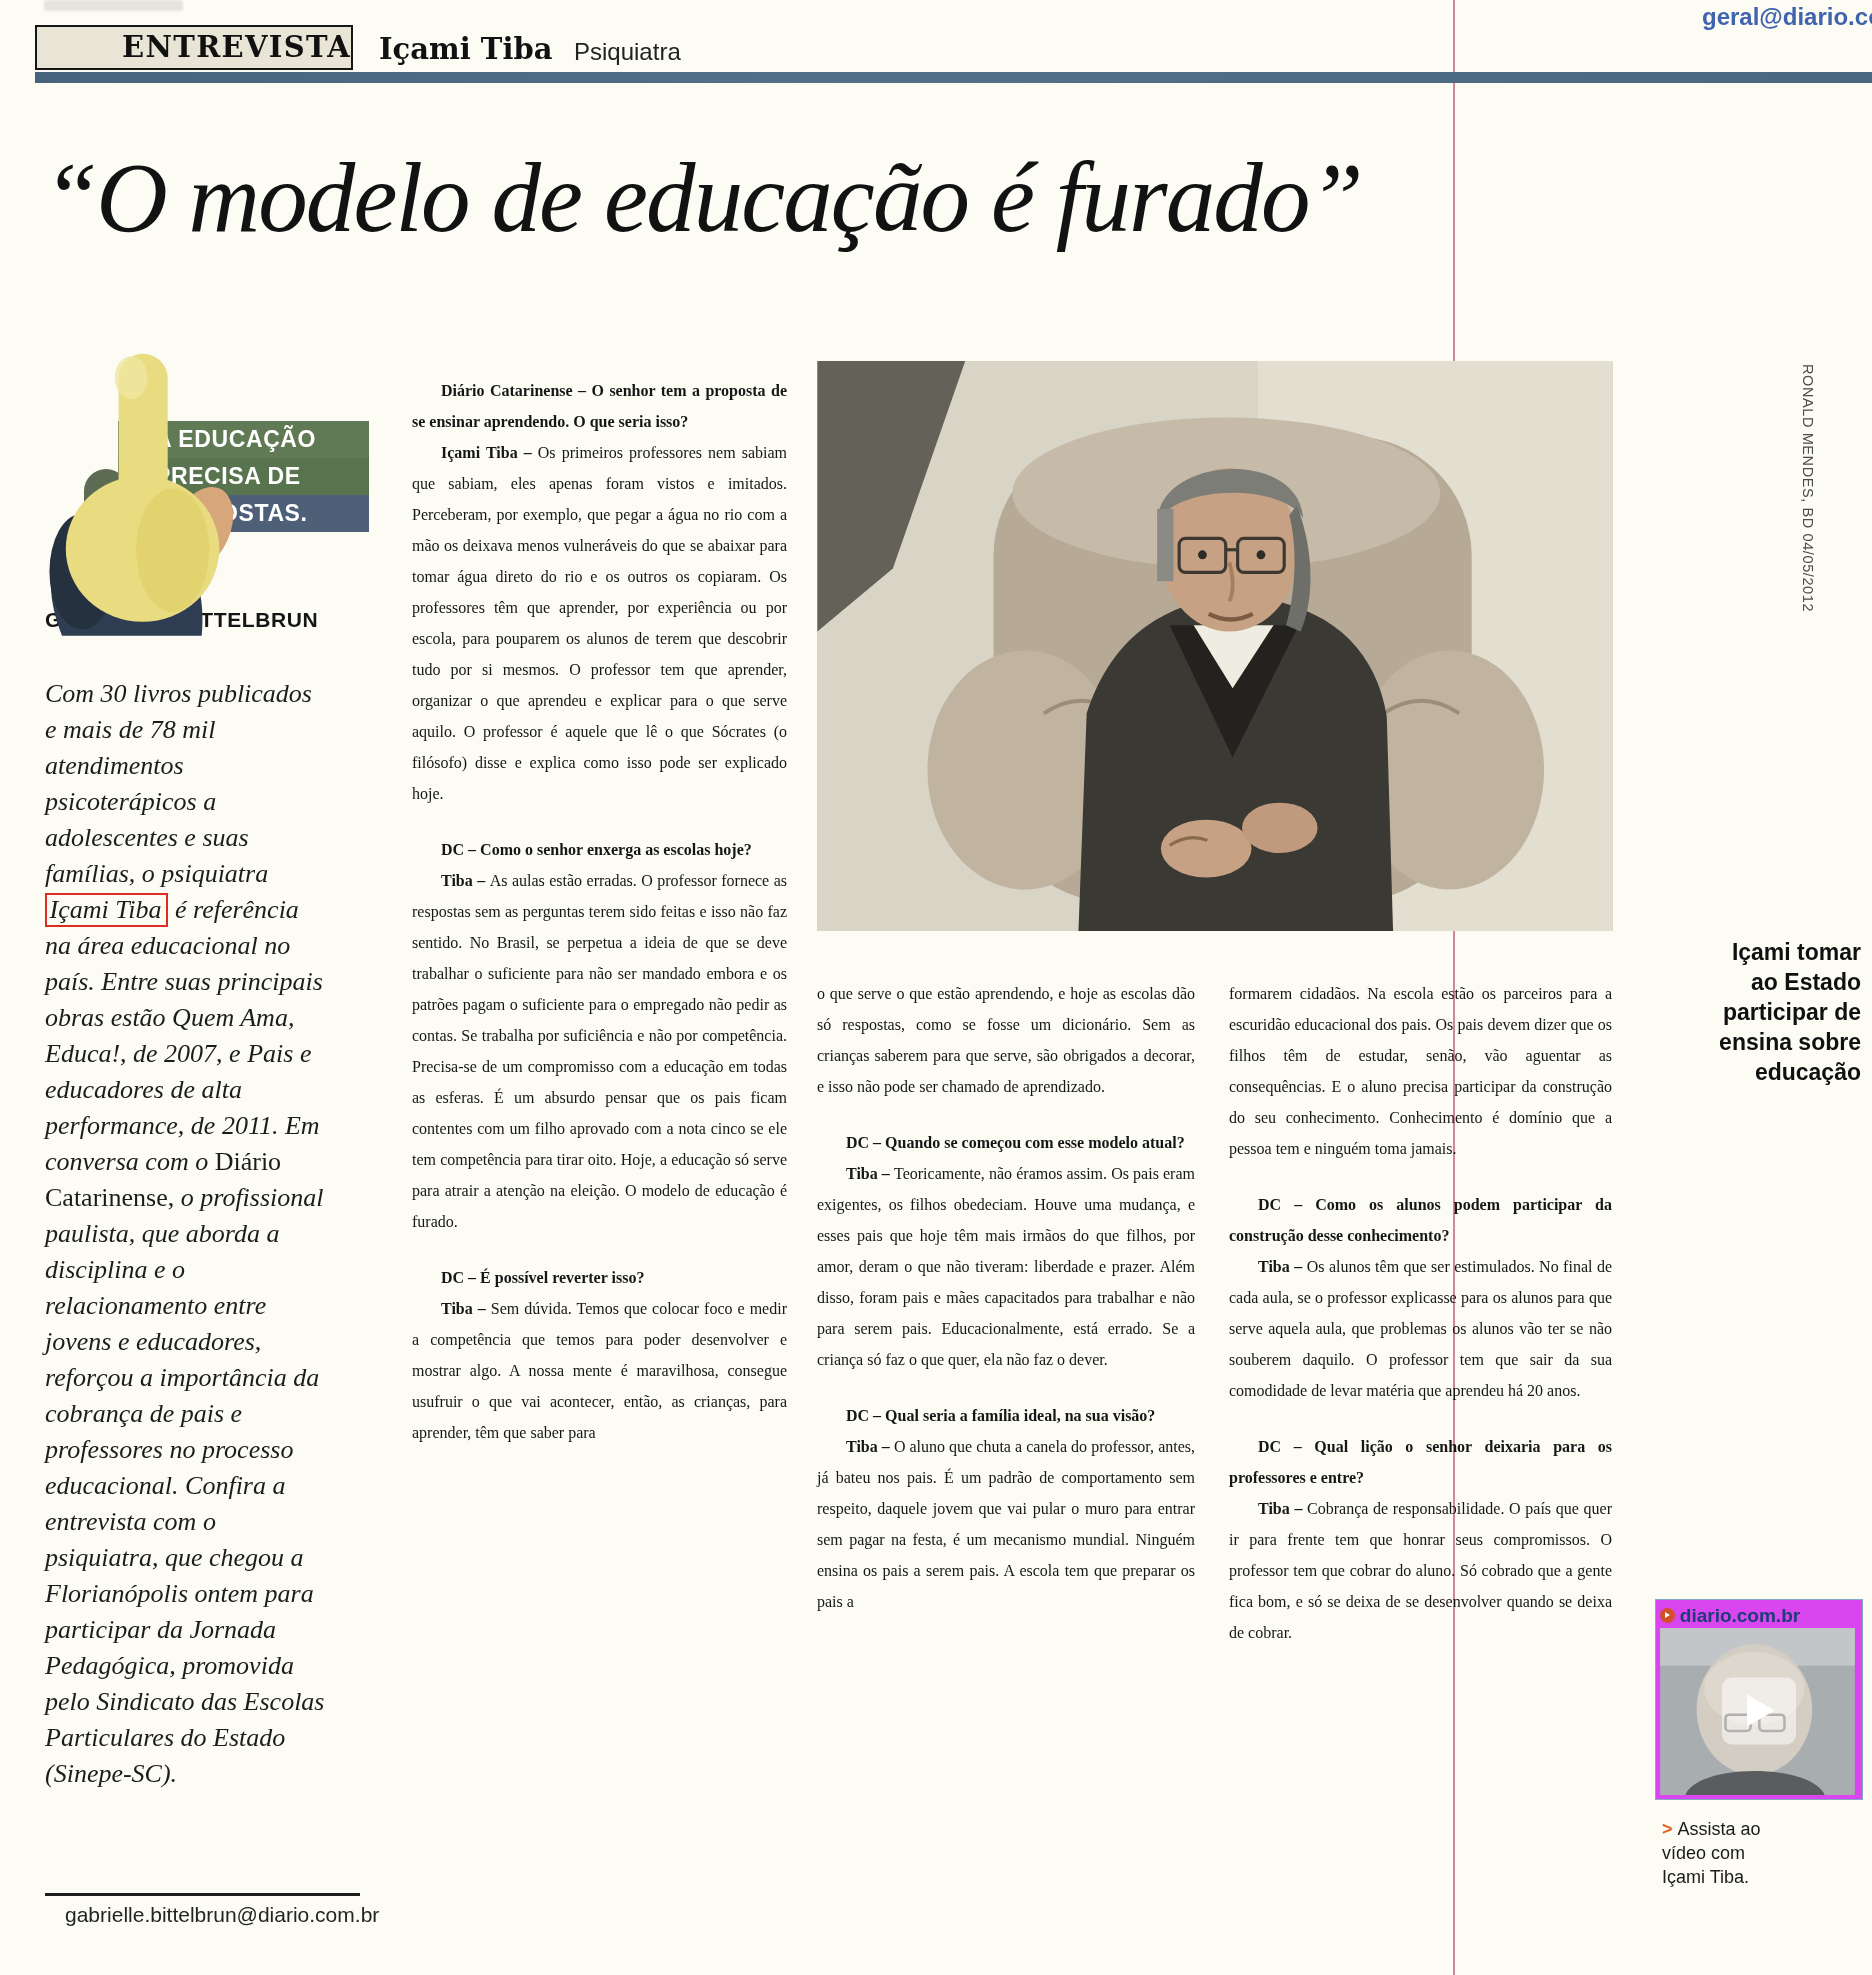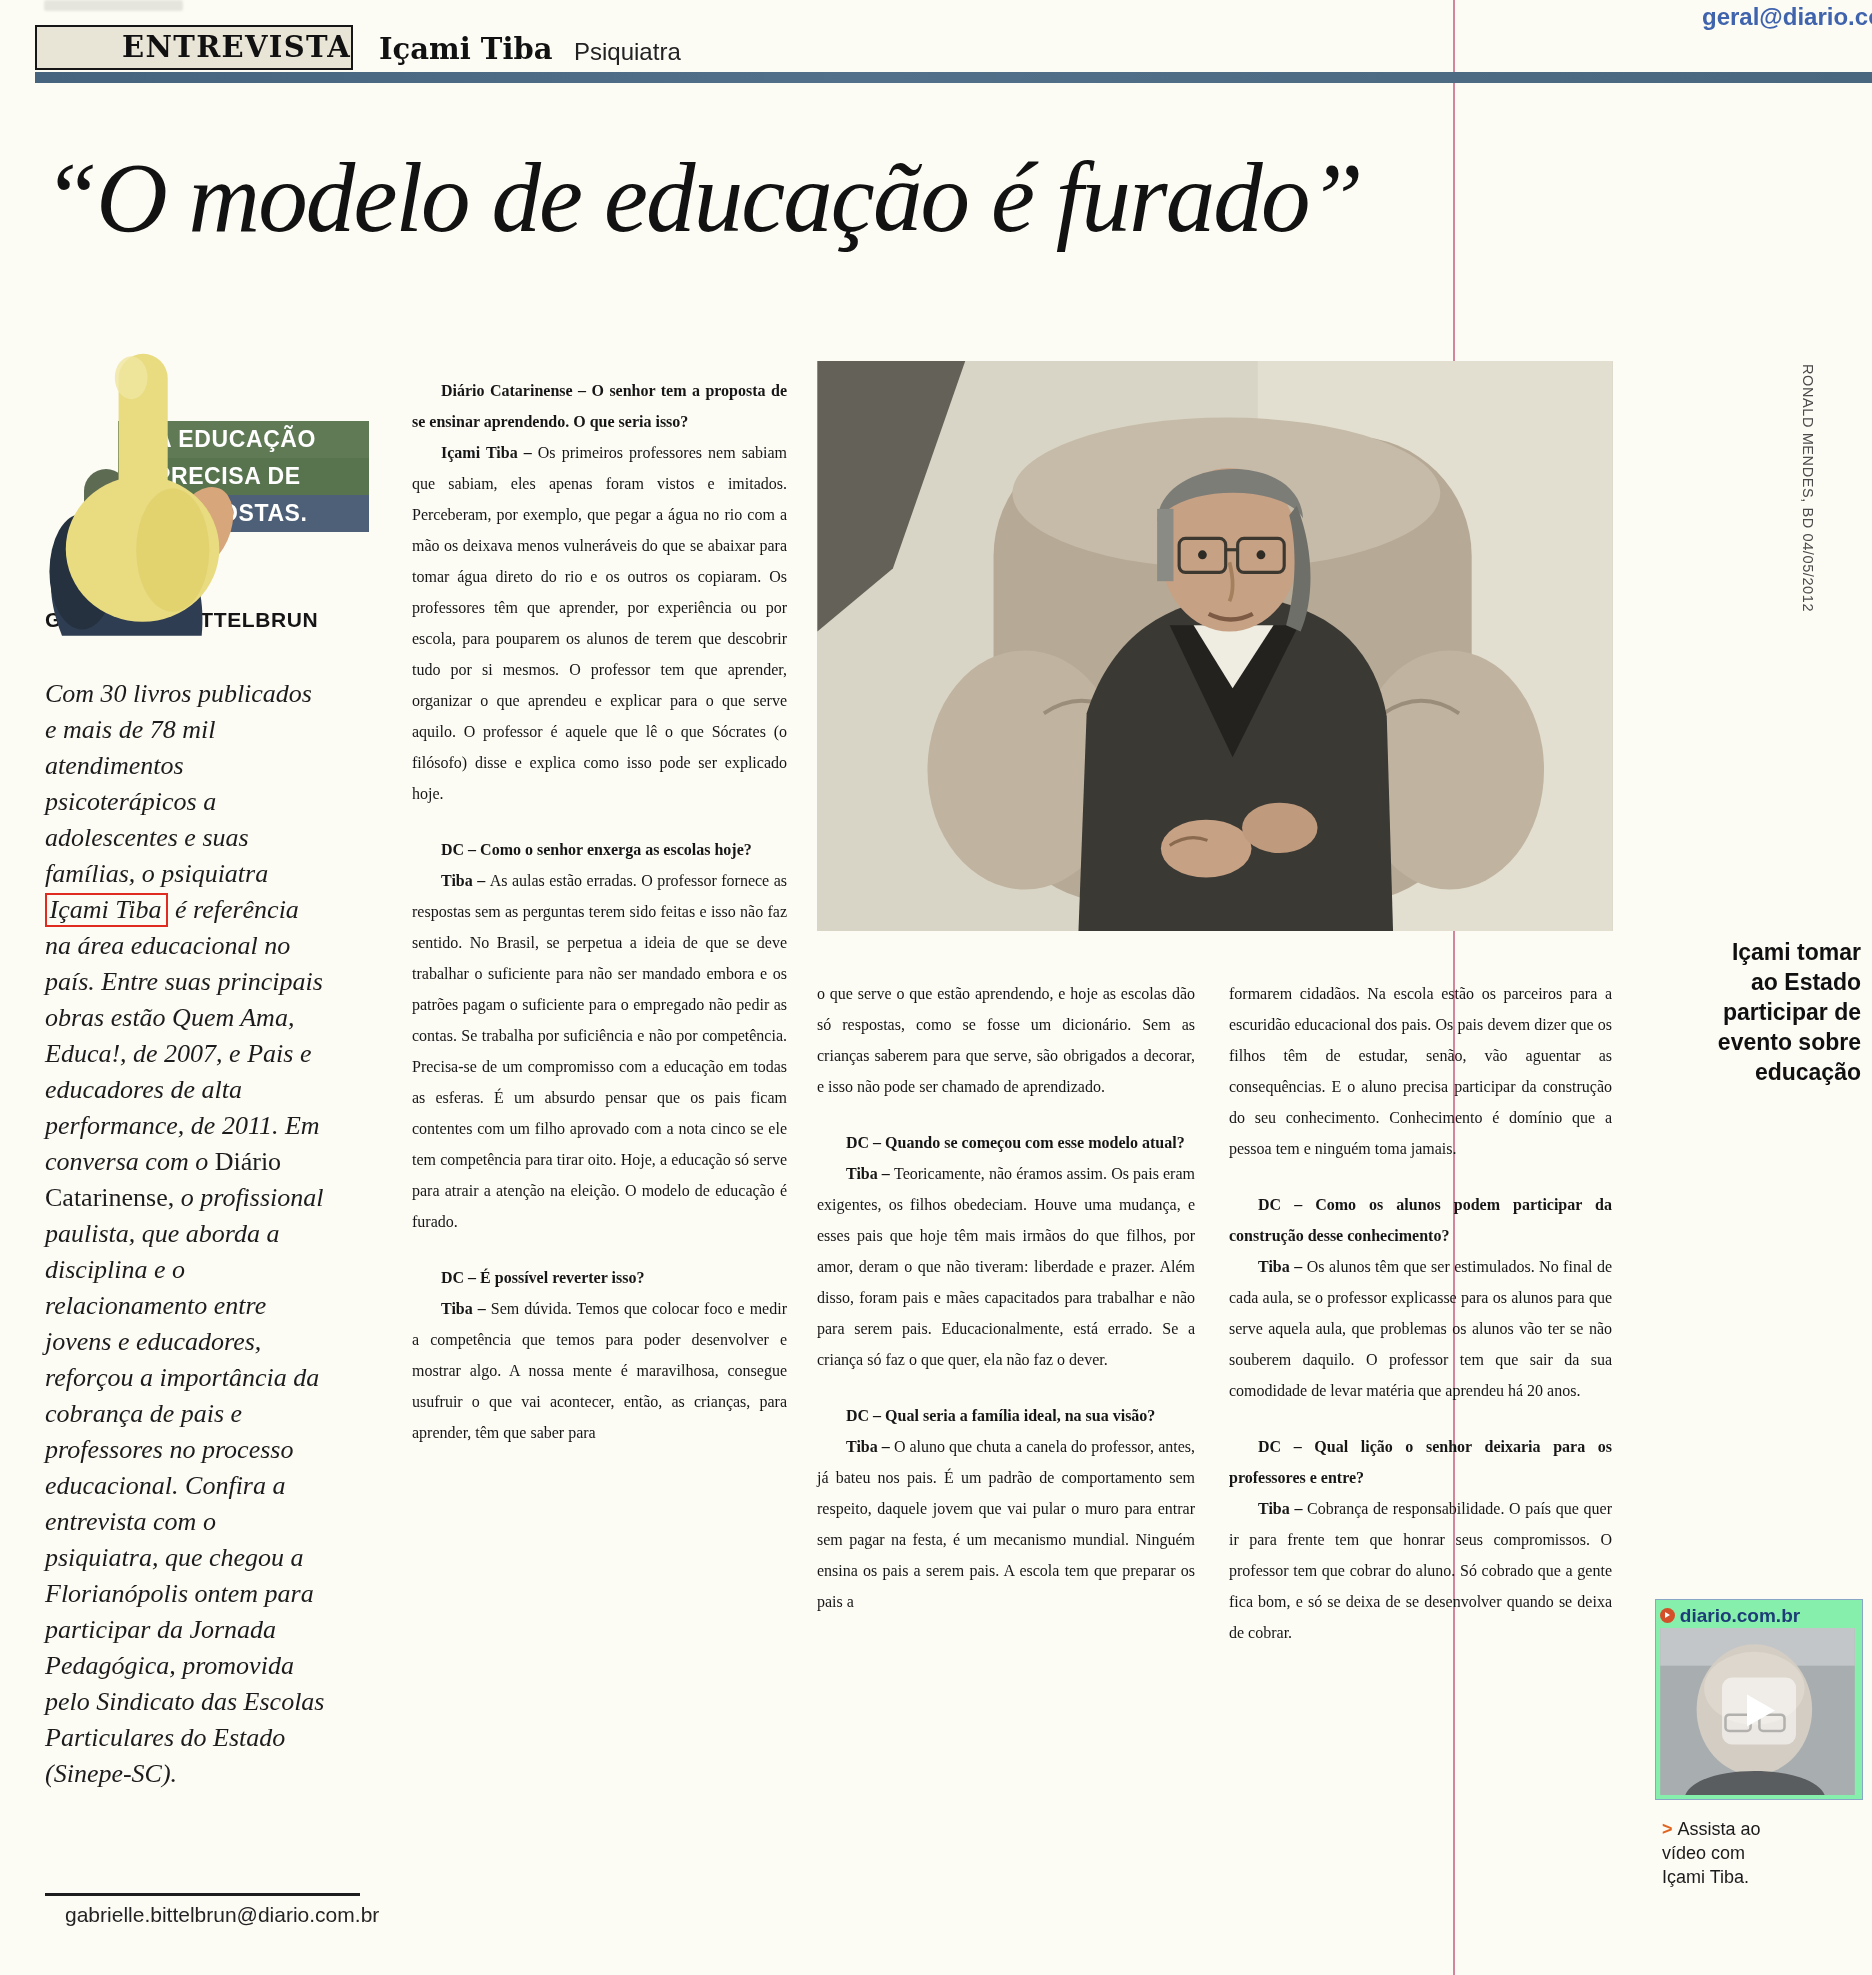--- a/index.html
+++ b/index.html
@@ -62,21 +62,21 @@
 
   
   .photo{position:absolute;left:817px;top:361px;width:796px;height:570px;overflow:hidden;background:#d9d5c6;}
   .photo-credit{position:absolute;left:1816px;top:364px;transform:rotate(90deg);transform-origin:0 0;
     font-family:"Liberation Sans",sans-serif;font-size:14.5px;letter-spacing:0.6px;color:#4a4a4a;white-space:nowrap;}
   .photo-caption{position:absolute;left:1648px;top:937px;width:213px;text-align:right;
     font-family:"Liberation Sans",sans-serif;font-weight:bold;font-size:23px;line-height:30px;color:#101010;}
 
   
   .video-box{position:absolute;left:1655px;top:1599px;width:208px;border:1.9px solid #8aa6c6;
-    background:#86efac;box-sizing:border-box;padding:3.8px;}
+    background:#d946ef;box-sizing:border-box;padding:3.8px;}
   .vb-head{display:flex;align-items:center;gap:5px;height:24px;}
   .vb-dot{width:15px;height:15px;border-radius:50%;background:#d3502a;position:relative;flex:0 0 auto;}
   .vb-dot:after{content:"";position:absolute;left:5px;top:3.8px;width:0;height:0;
     border-left:5.7px solid #fff;border-top:3.8px solid transparent;border-bottom:3.8px solid transparent;}
   .vb-brand{font-family:"Liberation Sans",sans-serif;font-weight:bold;font-size:19px;color:#1d3d77;}
   .vb-thumb{position:relative;width:100%;height:167px;}
   .vb-thumb svg{display:block;}
   .play-btn{position:absolute;left:50%;top:50%;transform:translate(-50%,-50%);width:74px;height:67px;
     background:rgba(255,255,255,.55);border-radius:10px;}
   .play-btn:after{content:"";position:absolute;left:25px;top:17px;width:0;height:0;
@@ -178,21 +178,21 @@
       <circle cx="612" cy="308" r="7" fill="#2e2a24"></circle>
       <circle cx="705" cy="308" r="7" fill="#2e2a24"></circle>
       <path d="M655,320 q10,40 0,62" stroke="#a5805f" stroke-width="6" fill="none"></path>
       <path d="M622,402 q35,18 70,0" stroke="#7c5a43" stroke-width="7" fill="none"></path>
       <ellipse cx="618" cy="775" rx="72" ry="46" fill="#c7a184"></ellipse>
       <ellipse cx="735" cy="742" rx="60" ry="40" fill="#bf9a7c"></ellipse>
       <path d="M560,770 q30,-20 60,-8" stroke="#8a6a4e" stroke-width="5" fill="none"></path>
     </svg>
   </div>
   <div class="photo-credit">RONALD MENDES, BD 04/05/2012</div>
-  <div class="photo-caption"><span>Içami tomar</span><br><span>ao Estado</span><br><span>participar de</span><br><span>evento sobre</span><br><span>educação</span></div>
+  <div class="photo-caption"><span>Içami tomar</span><br><span>ao Estado</span><br><span>participar de</span><br><span>ensina sobre</span><br><span>educação</span></div>
 
   <div class="video-box">
     <div class="vb-head">
       <span class="vb-dot"></span>
       <span class="vb-brand">diario.com.br</span>
     </div>
     <div class="vb-thumb">
       <svg width="195" height="167" viewBox="0 0 310 266">
         <rect width="310" height="266" fill="#a8adb0"></rect>
         <rect width="310" height="60" fill="#c2c6c8"></rect>

